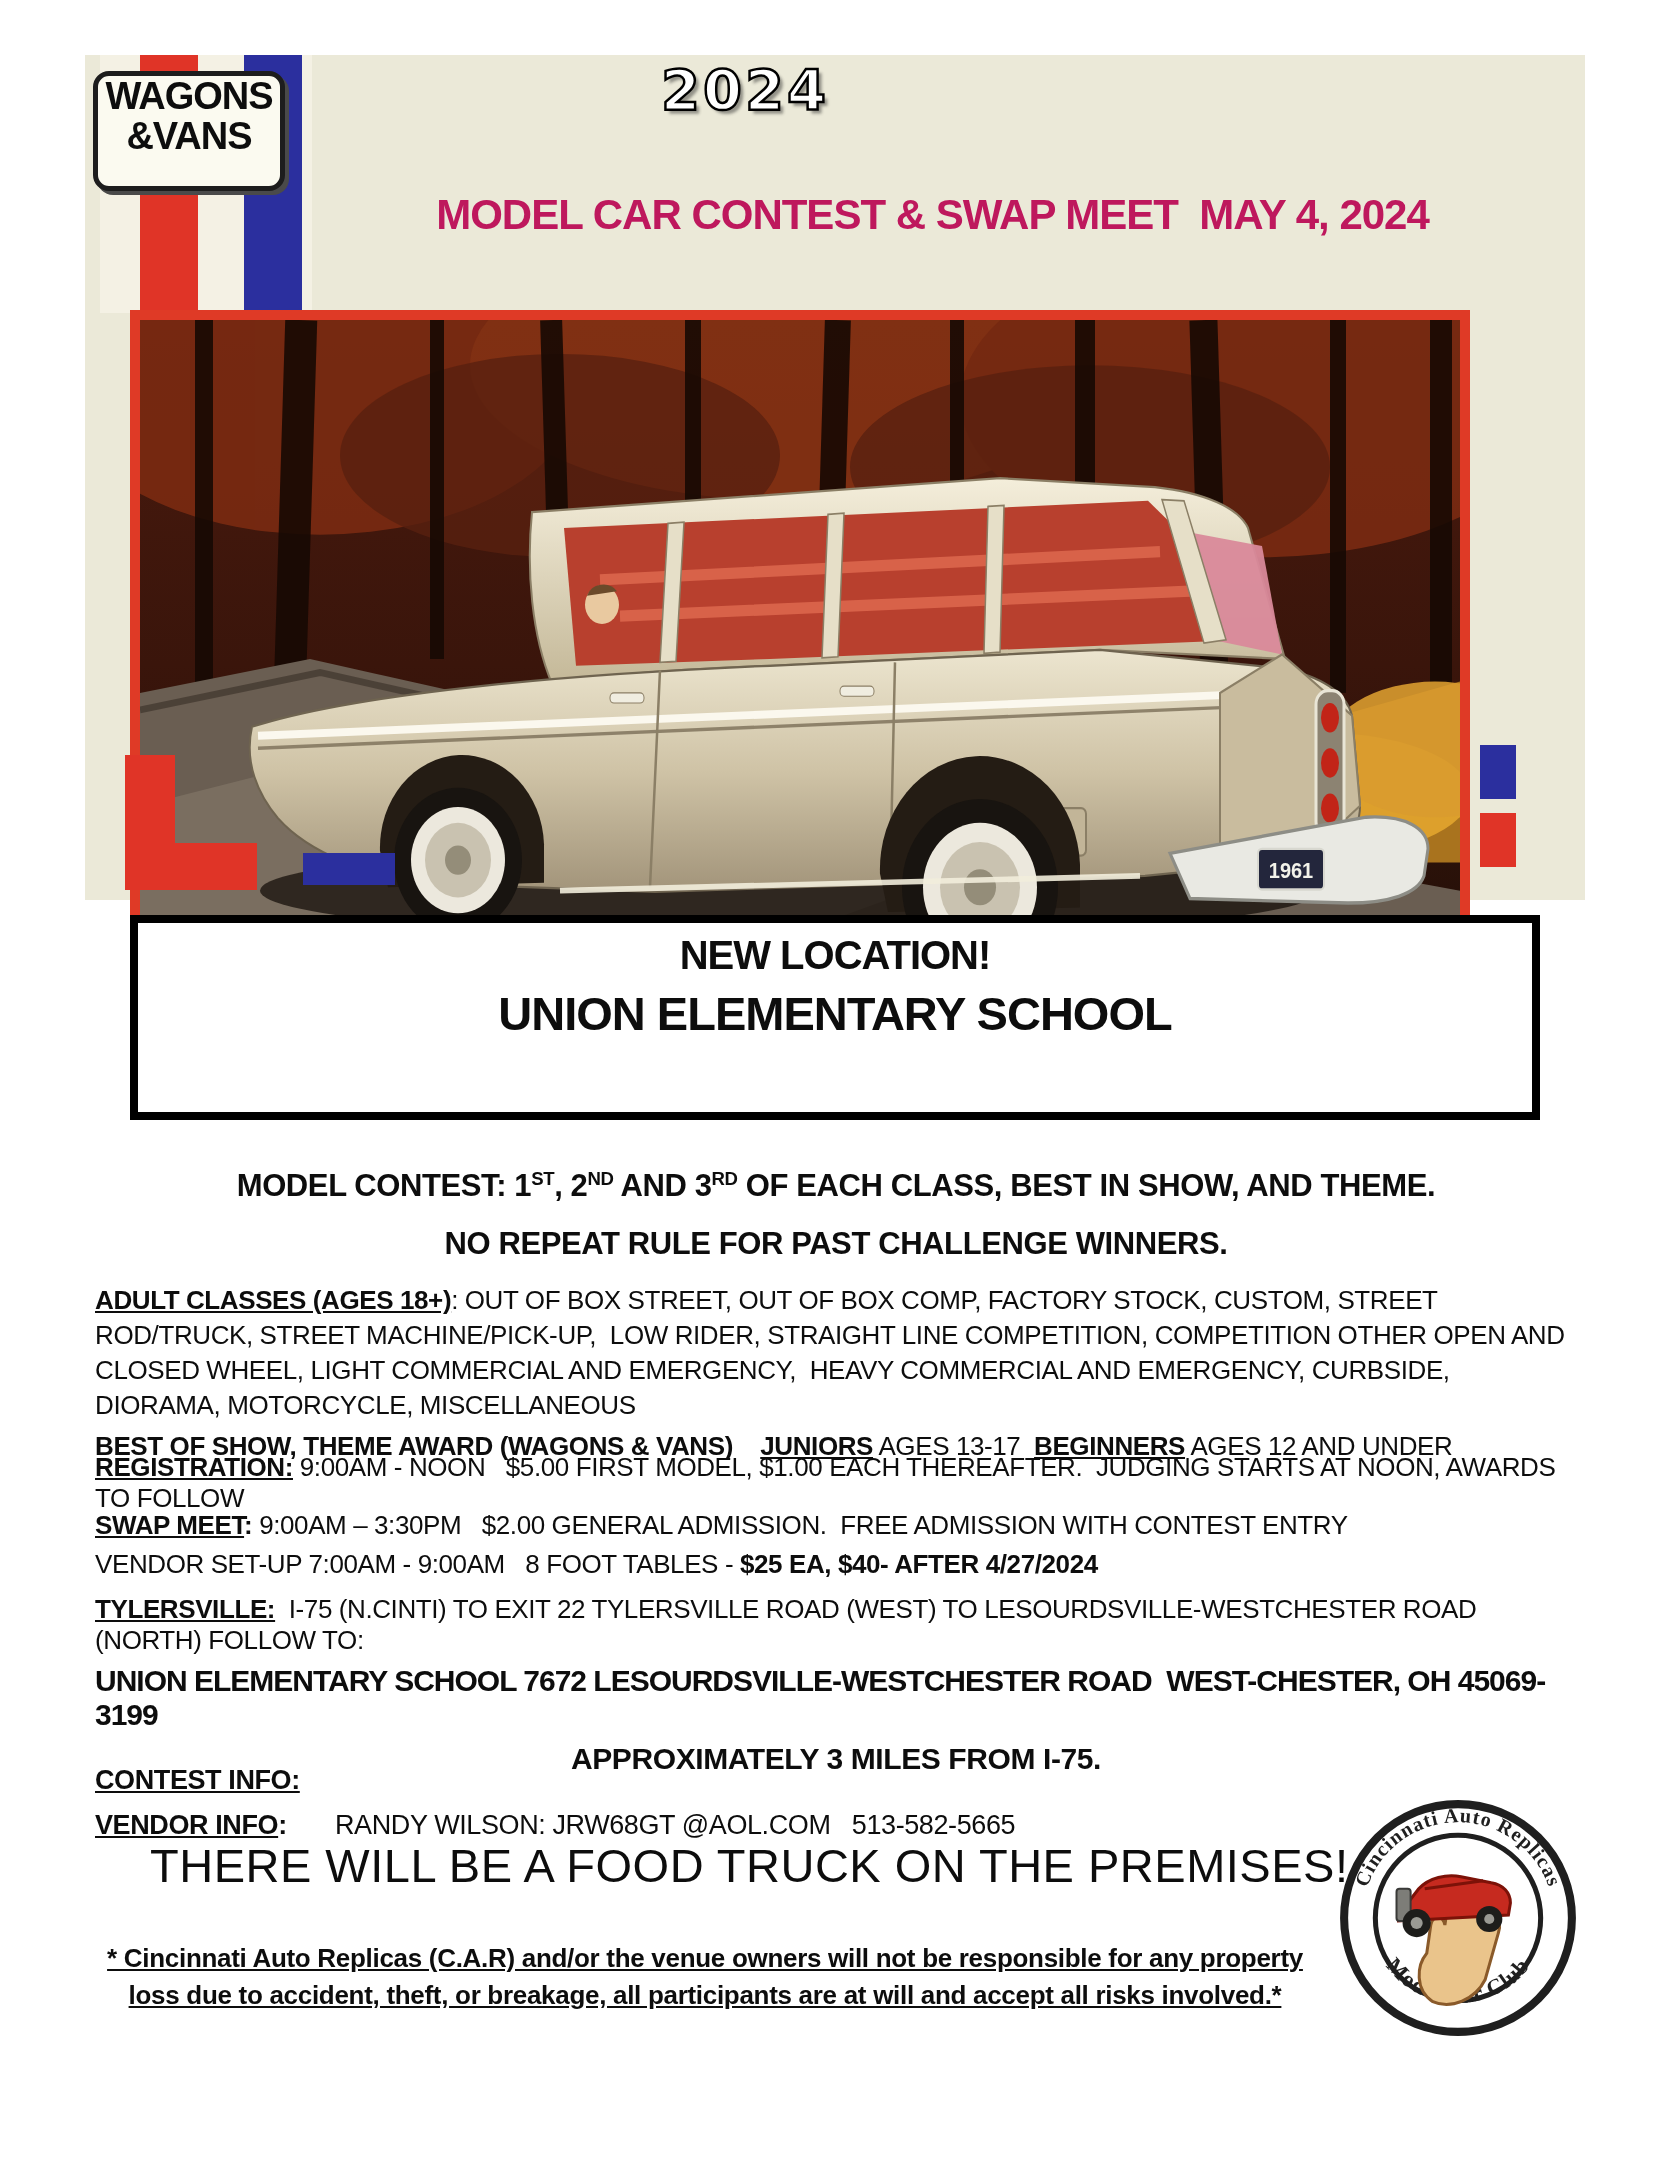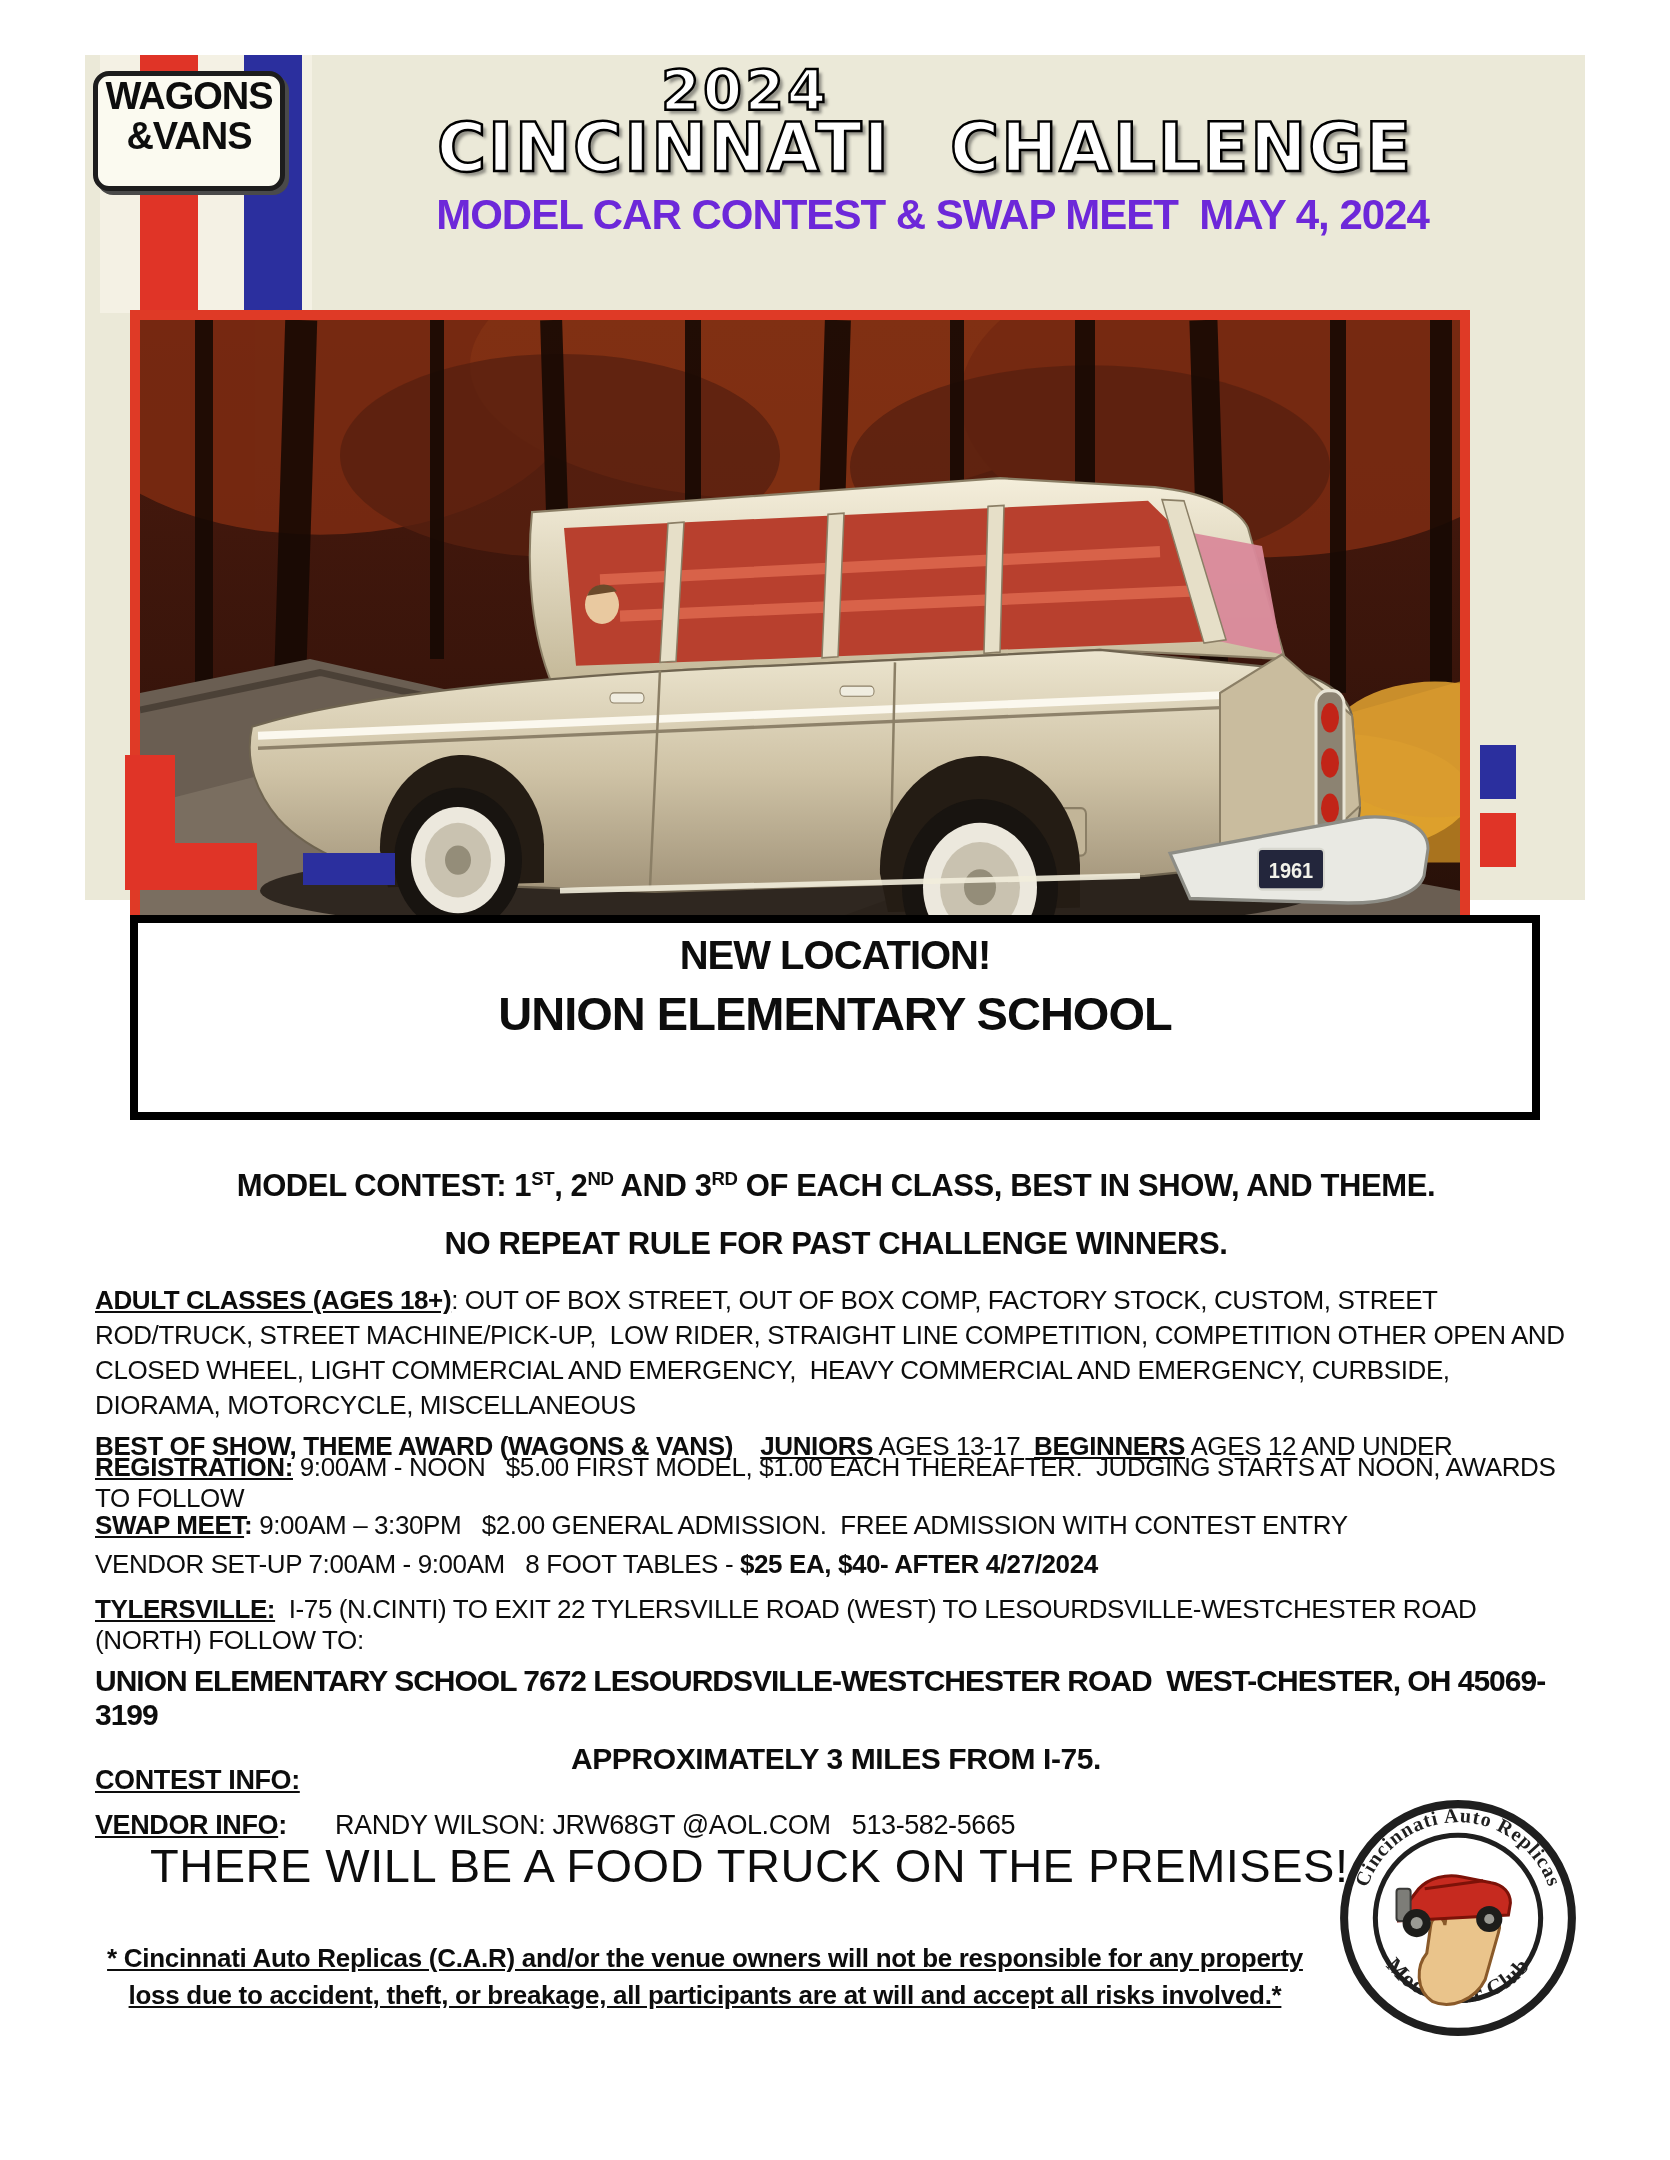--- a/index.html
+++ b/index.html
@@ -22,21 +22,21 @@
   .badge div{font-weight:800;font-size:38px;line-height:40px;letter-spacing:-1px;
              font-family:"Liberation Sans",sans-serif;}
   .outline-text{color:#fff;-webkit-text-stroke:2.5px #000;
                 text-shadow:4px 4px 3px rgba(40,40,40,.45);
                 font-family:"DejaVu Sans",sans-serif;font-weight:800;}
   .year{top:2px;left:210px;right:10px;text-align:center;font-size:56px;
         transform:translateX(-190px);letter-spacing:3px;}
   .title{top:54px;left:195px;right:15px;text-align:center;font-size:67px;
          letter-spacing:2px;word-spacing:34px;}
   .subtitle{top:136px;left:210px;right:15px;text-align:center;font-size:42px;
-            font-weight:800;letter-spacing:-1px;color:#6d28d9;}
+            font-weight:800;letter-spacing:-1px;color:#be185d;}
 
   
   .frame{left:45px;top:255px;width:1340px;height:646px;box-sizing:border-box;
          border:10px solid #df3a26;background:#737373;overflow:hidden;}
   .frame svg{display:block;width:100%;height:100%;}
   .acc{position:absolute;}
   .acc.blue-sq{left:1395px;top:690px;width:36px;height:54px;background:#2b2f9e;}
   .acc.red-sq{left:1395px;top:758px;width:36px;height:54px;background:#e03427;}
   .acc.red-corner-v{left:40px;top:700px;width:50px;height:110px;background:#e03427;}
   .acc.red-corner-h{left:40px;top:788px;width:132px;height:47px;background:#e03427;}
@@ -81,21 +81,20 @@
       <div class="stripe red"></div>
       <div class="stripe blue"></div>
     </div>
 
     <div class="abs badge">
       <div>WAGONS</div>
       <div>&amp;VANS</div>
     </div>
 
     <div class="abs year outline-text">2024</div>
-    <div class="abs title outline-text">CINCINNATI CHALLENGE</div>
     <div class="abs subtitle pre">MODEL CAR CONTEST &amp; SWAP MEET  MAY 4, 2024</div>
 
     <div class="abs frame">
       <svg viewBox="0 0 1320 554" preserveAspectRatio="none">
         <defs>
           <linearGradient id="gForest" x1="0" y1="0" x2="0" y2="1">
             <stop offset="0" stop-color="#4a1a0e"></stop>
               <stop offset="0.55" stop-color="#3a150b"></stop>
               <stop offset="1" stop-color="#241008"></stop>
           </linearGradient>

